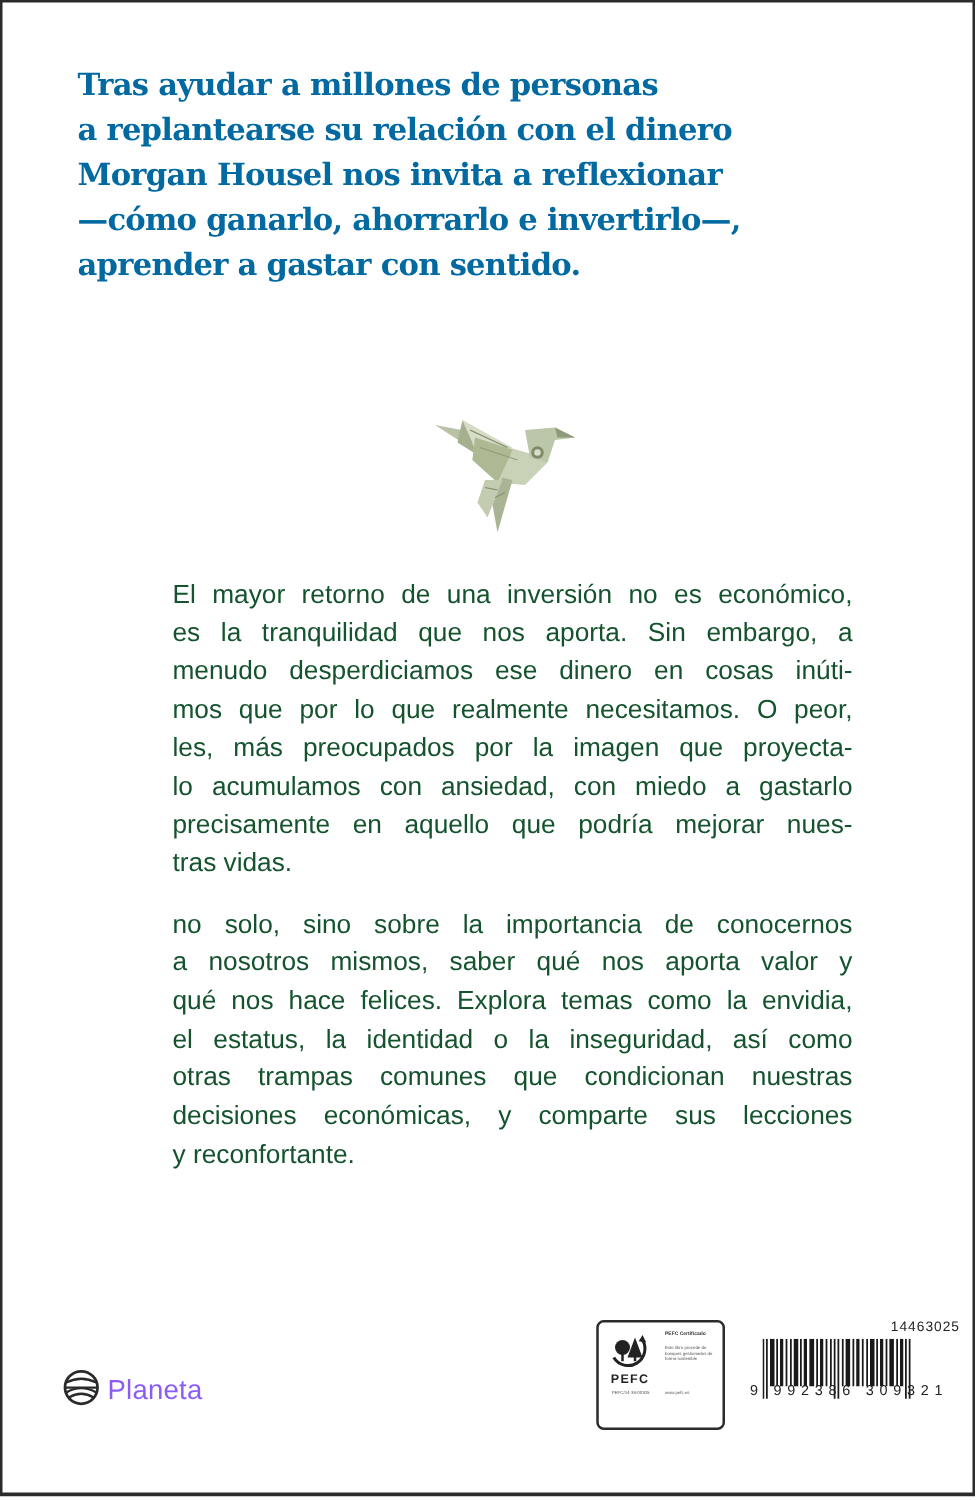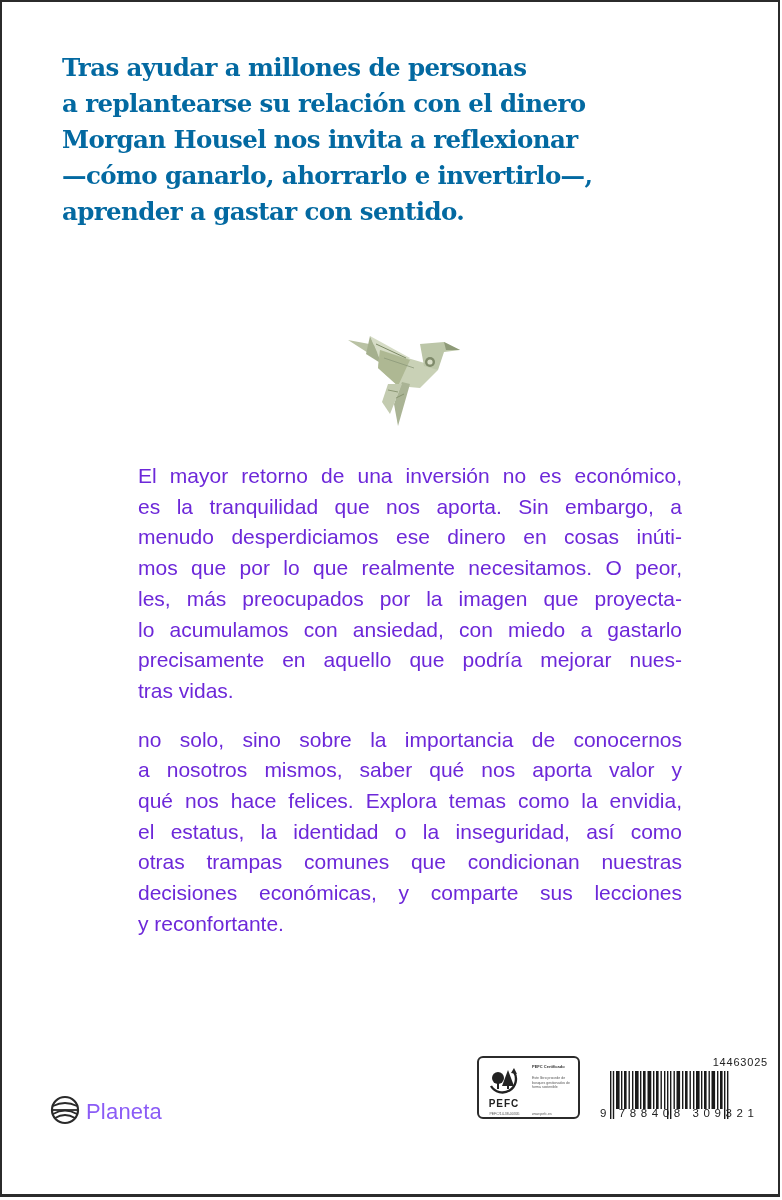--- a/index.html
+++ b/index.html
@@ -28,42 +28,42 @@
       line-height: 36px;
       letter-spacing: -0.6px;
     }
     .tagline .line { display: block; white-space: nowrap; }
     .bird {
       position: absolute; left: 338px; top: 326px; width: 120px; height: 100px;
     }
     .body-text {
       position: absolute; left: 136px; top: 459px; width: 544px;
       font-family: "Liberation Sans", "DejaVu Sans", sans-serif;
-      color: #6d28d9;
+      color: #14532d;
       font-size: 21px;
       line-height: 30.7px;
     }
     .body-text .line {
       display: block; white-space: nowrap;
       text-align: justify; text-align-last: justify;
     }
     .body-text .line.last { text-align-last: left; }
     .para2 { margin-top: 18px; }
     .italic { font-style: italic; }
     .planeta {
       position: absolute; left: 48px; top: 1094px; height: 32px;
       display: flex; align-items: center; gap: 6px;
     }
     .planeta-name {
       font-family: "Liberation Sans", "DejaVu Sans", sans-serif;
       font-size: 22px; color: #8b5cf6; letter-spacing: 0.2px;
     }
     .pefc {
       position: absolute; left: 475px; top: 1054px;
-      width: 103px; height: 63px;
+      width: 103px; height: 88px;
       border: 2.5px solid #2b2b2b; border-radius: 6px;
       box-sizing: border-box;
       font-family: "Liberation Sans", "DejaVu Sans", sans-serif;
       color: #333;
       padding-left: 43px;
     }
     .pefc-logo { position: absolute; left: 7px; top: 6px; width: 34px; height: 34px; }
     .pefc-word {
       position: absolute; left: 6px; top: 40px; width: 38px; text-align: center;
       font-weight: bold; font-size: 10px; letter-spacing: 1px; color: #222;
@@ -218,16 +218,16 @@
           <rect x="94" y="0" width="2.6" height="38"></rect>
           <rect x="98.5" y="0" width="1.4" height="38"></rect>
           <rect x="101.5" y="0" width="3.6" height="38"></rect>
           <rect x="107" y="0" width="1.4" height="38"></rect>
           <rect x="110" y="0" width="2.6" height="38"></rect>
           <rect x="114" y="0" width="1.4" height="48"></rect>
           <rect x="117" y="0" width="1.4" height="48"></rect>
         </g>
       </svg>
     </span>
-    <span class="barcode-num">9 788408 309321</span>
+    <span class="barcode-num">9 992386 309321</span>
   </div>
 
 </div>
 
 </body></html>

